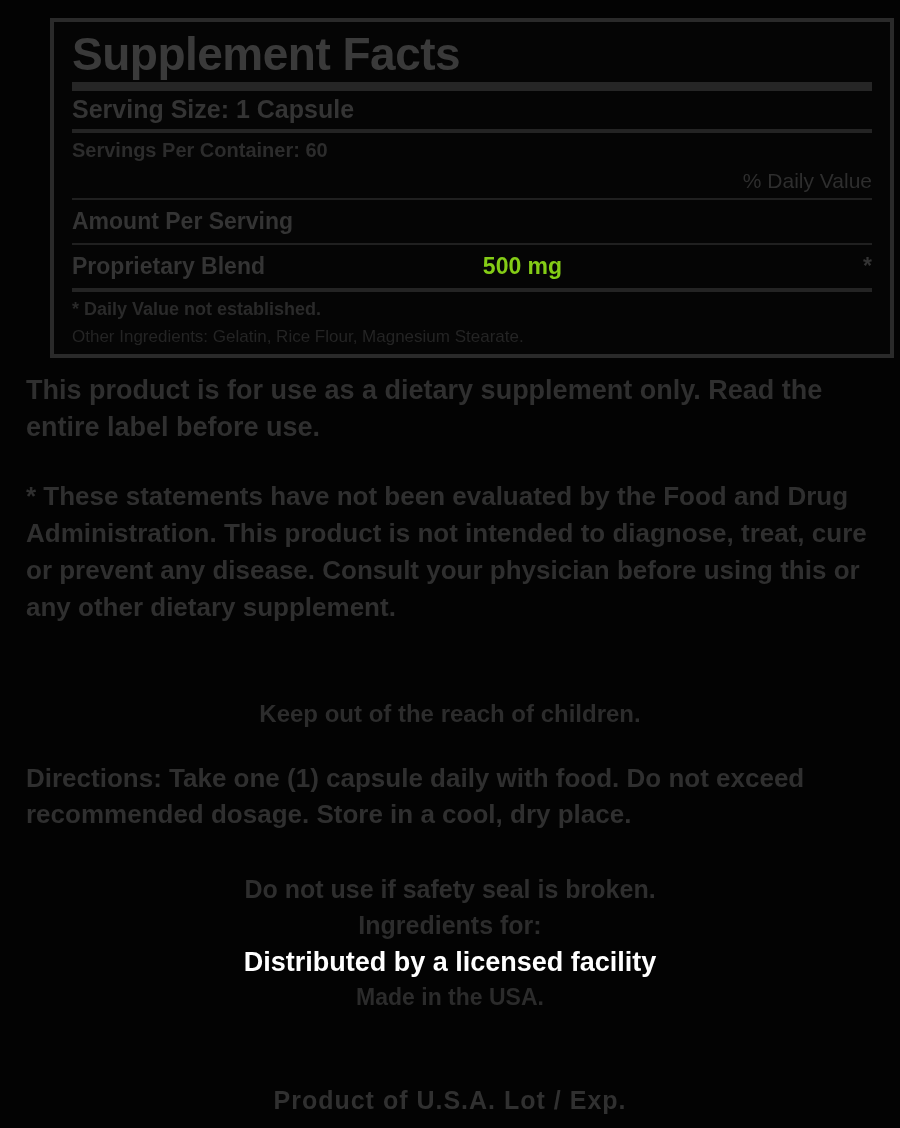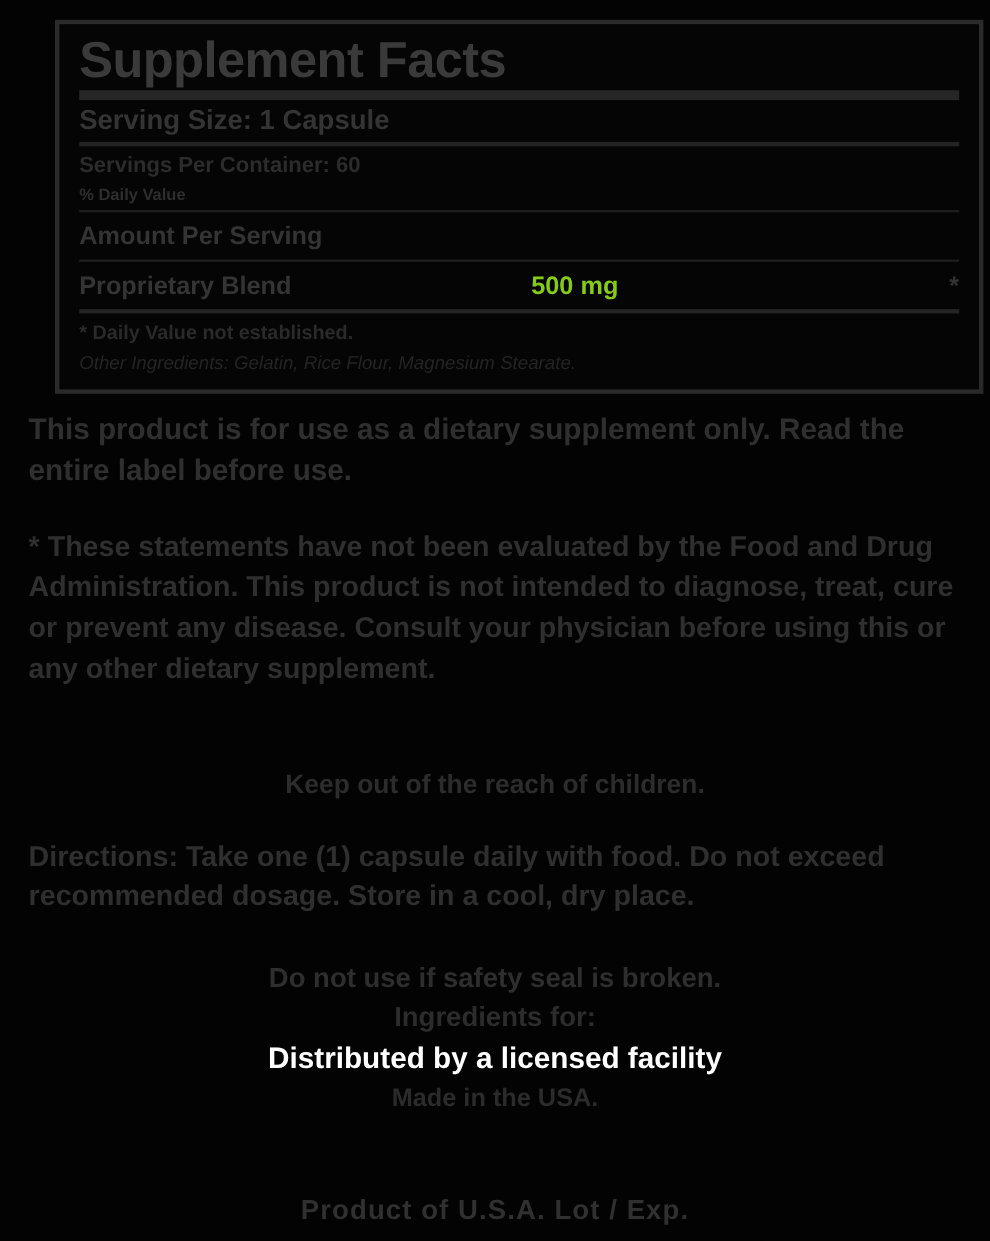--- a/index.html
+++ b/index.html
@@ -58,23 +58,23 @@
     margin: 3px 0;
   }
   .sf-serving {
     font-size: 25px;
     font-weight: bold;
     color: #343434;
     line-height: 1.2;
     padding: 3px 0 2px;
   }
   .sf-dailyvalue {
-    text-align: left;
-    font-size: 15px;
-    font-weight: bold;
+    text-align: right;
+    font-size: 21px;
+    font-weight: normal;
     color: #2e2e2e;
     padding: 4px 0 2px;
   }
   .sf-row {
     display: flex;
     justify-content: space-between;
     align-items: baseline;
     font-size: 23px;
     font-weight: bold;
     color: #343434;
@@ -100,21 +100,20 @@
     font-size: 18px;
     font-weight: bold;
     color: #2a2a2a;
     padding: 4px 0;
   }
   .sf-ingredients {
     font-size: 17px;
     color: #242424;
     padding: 2px 0;
     line-height: 1.25;
-    font-style: italic;
   }
 
   
   .body-block {
     position: absolute;
     left: 26px;
     width: 848px;
     color: #2f2f2f;
   }
   .lead {

